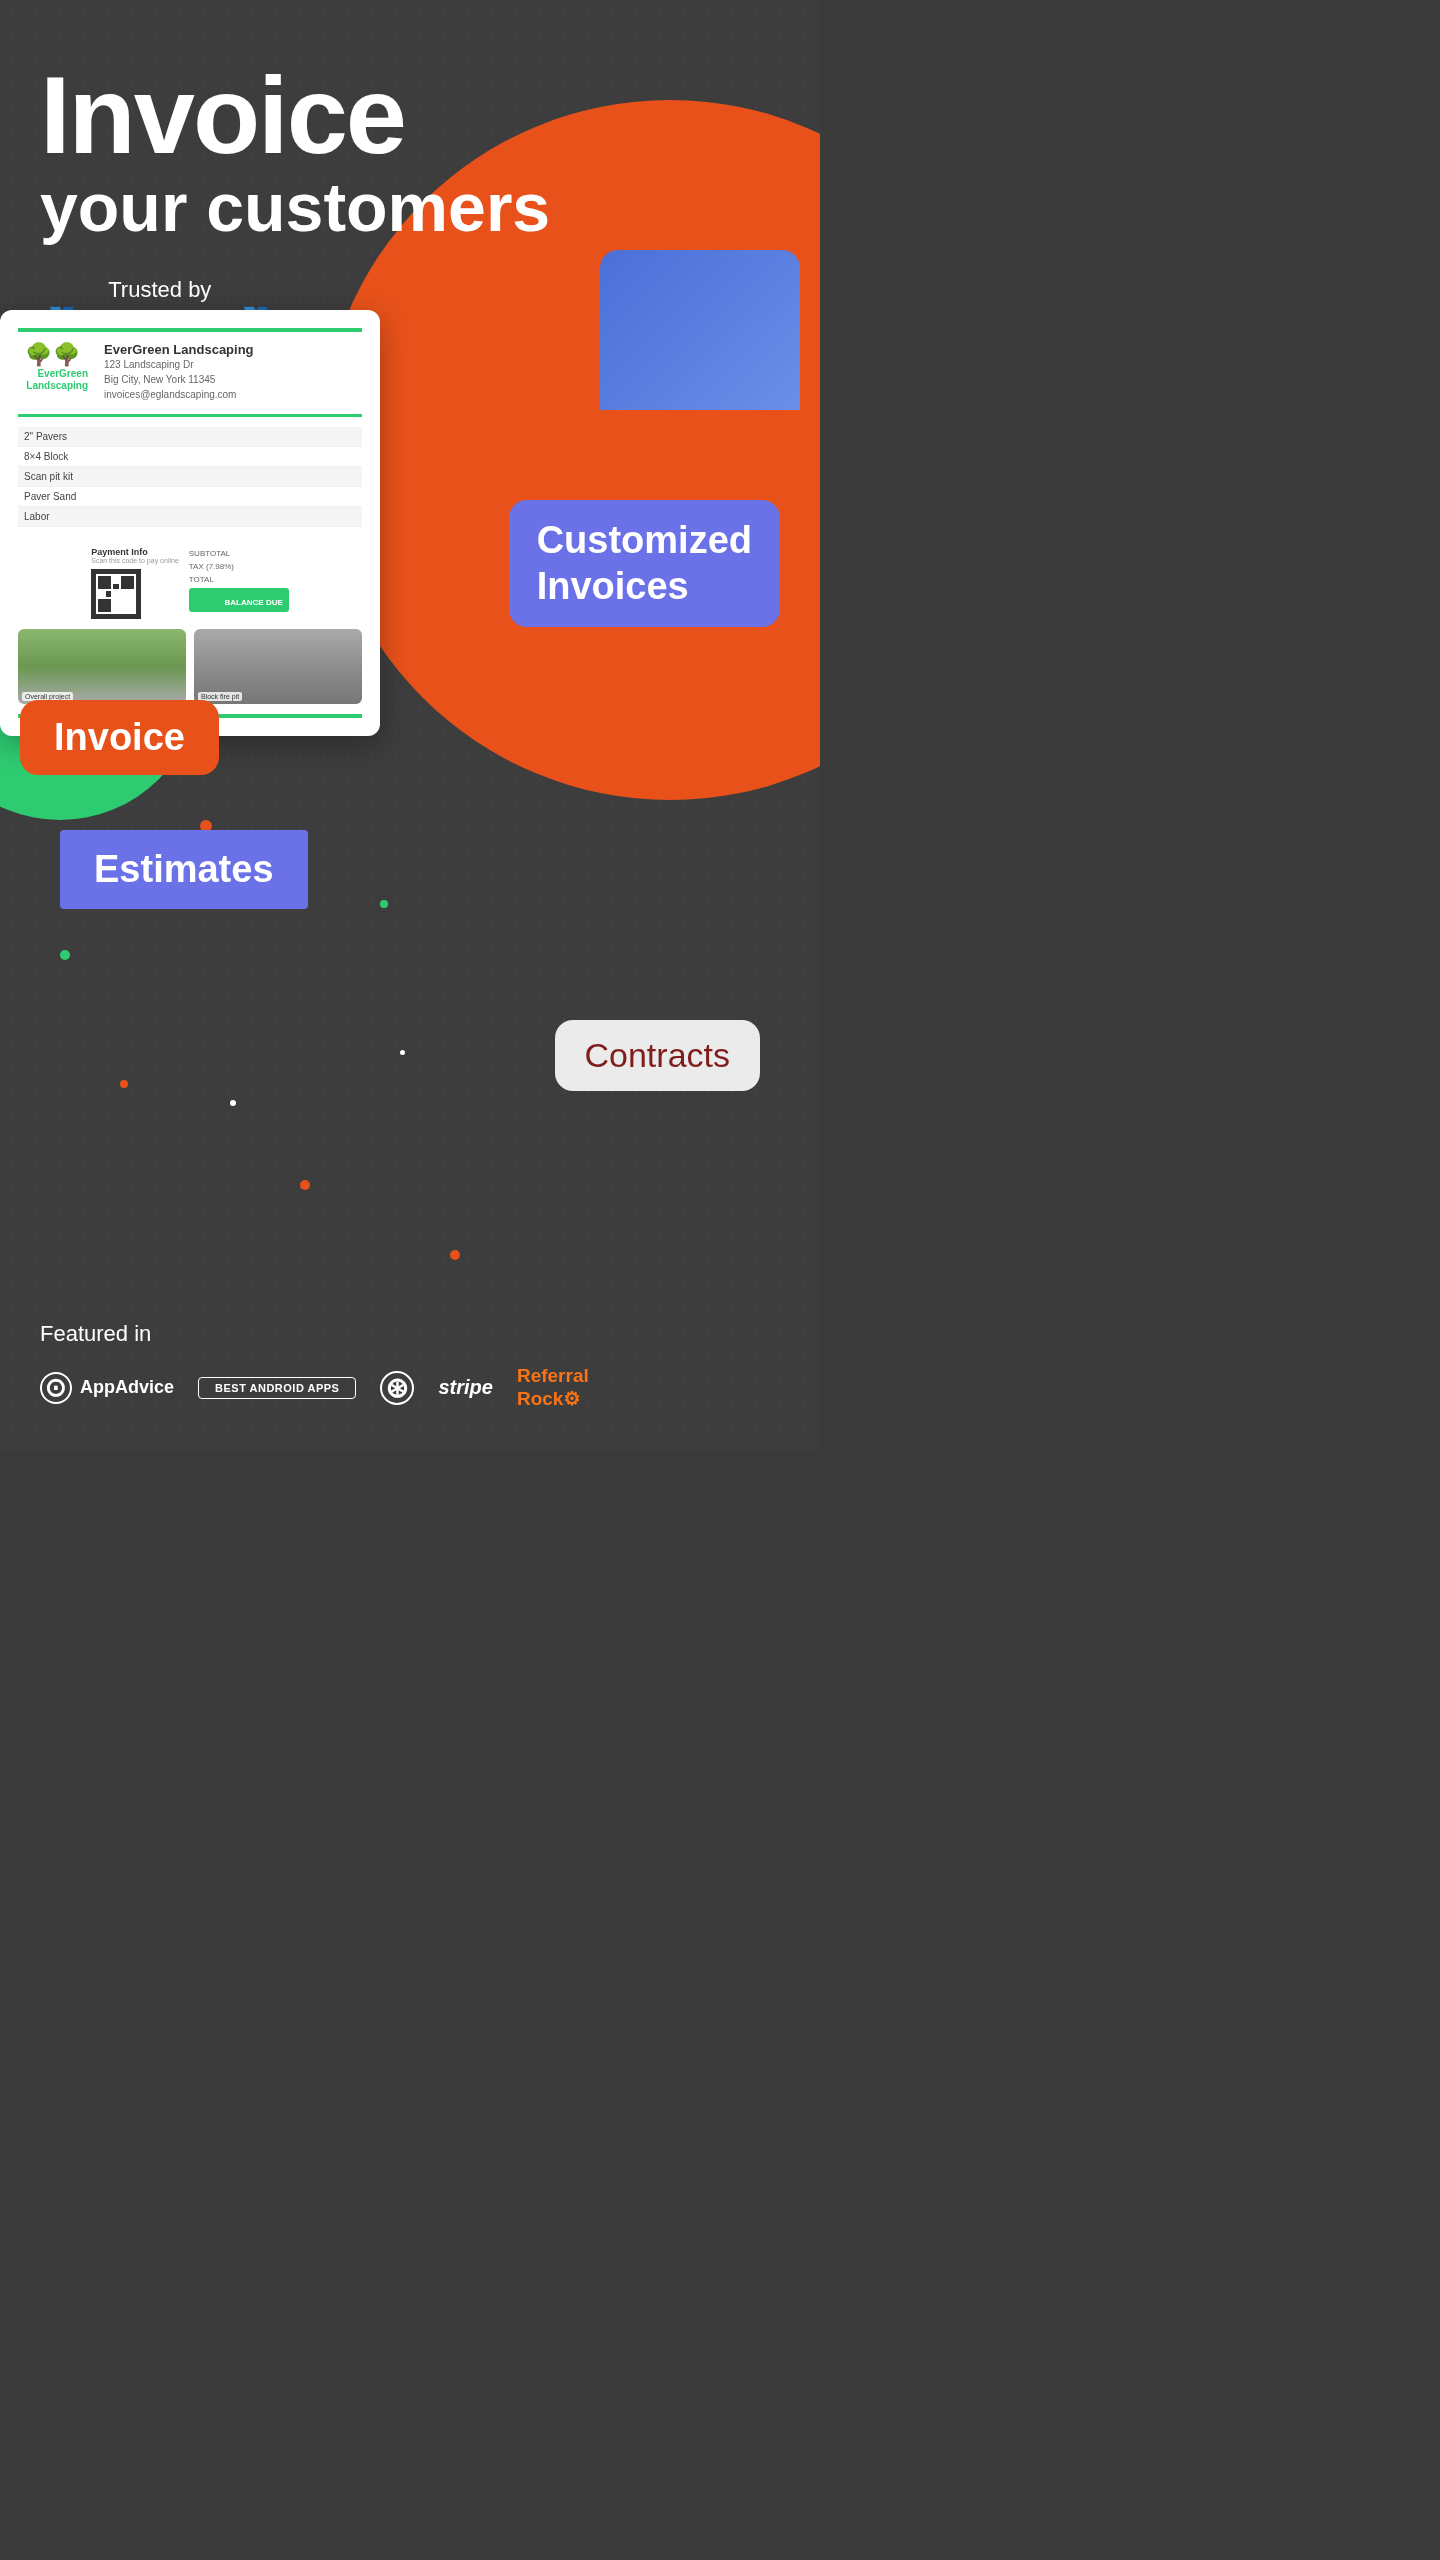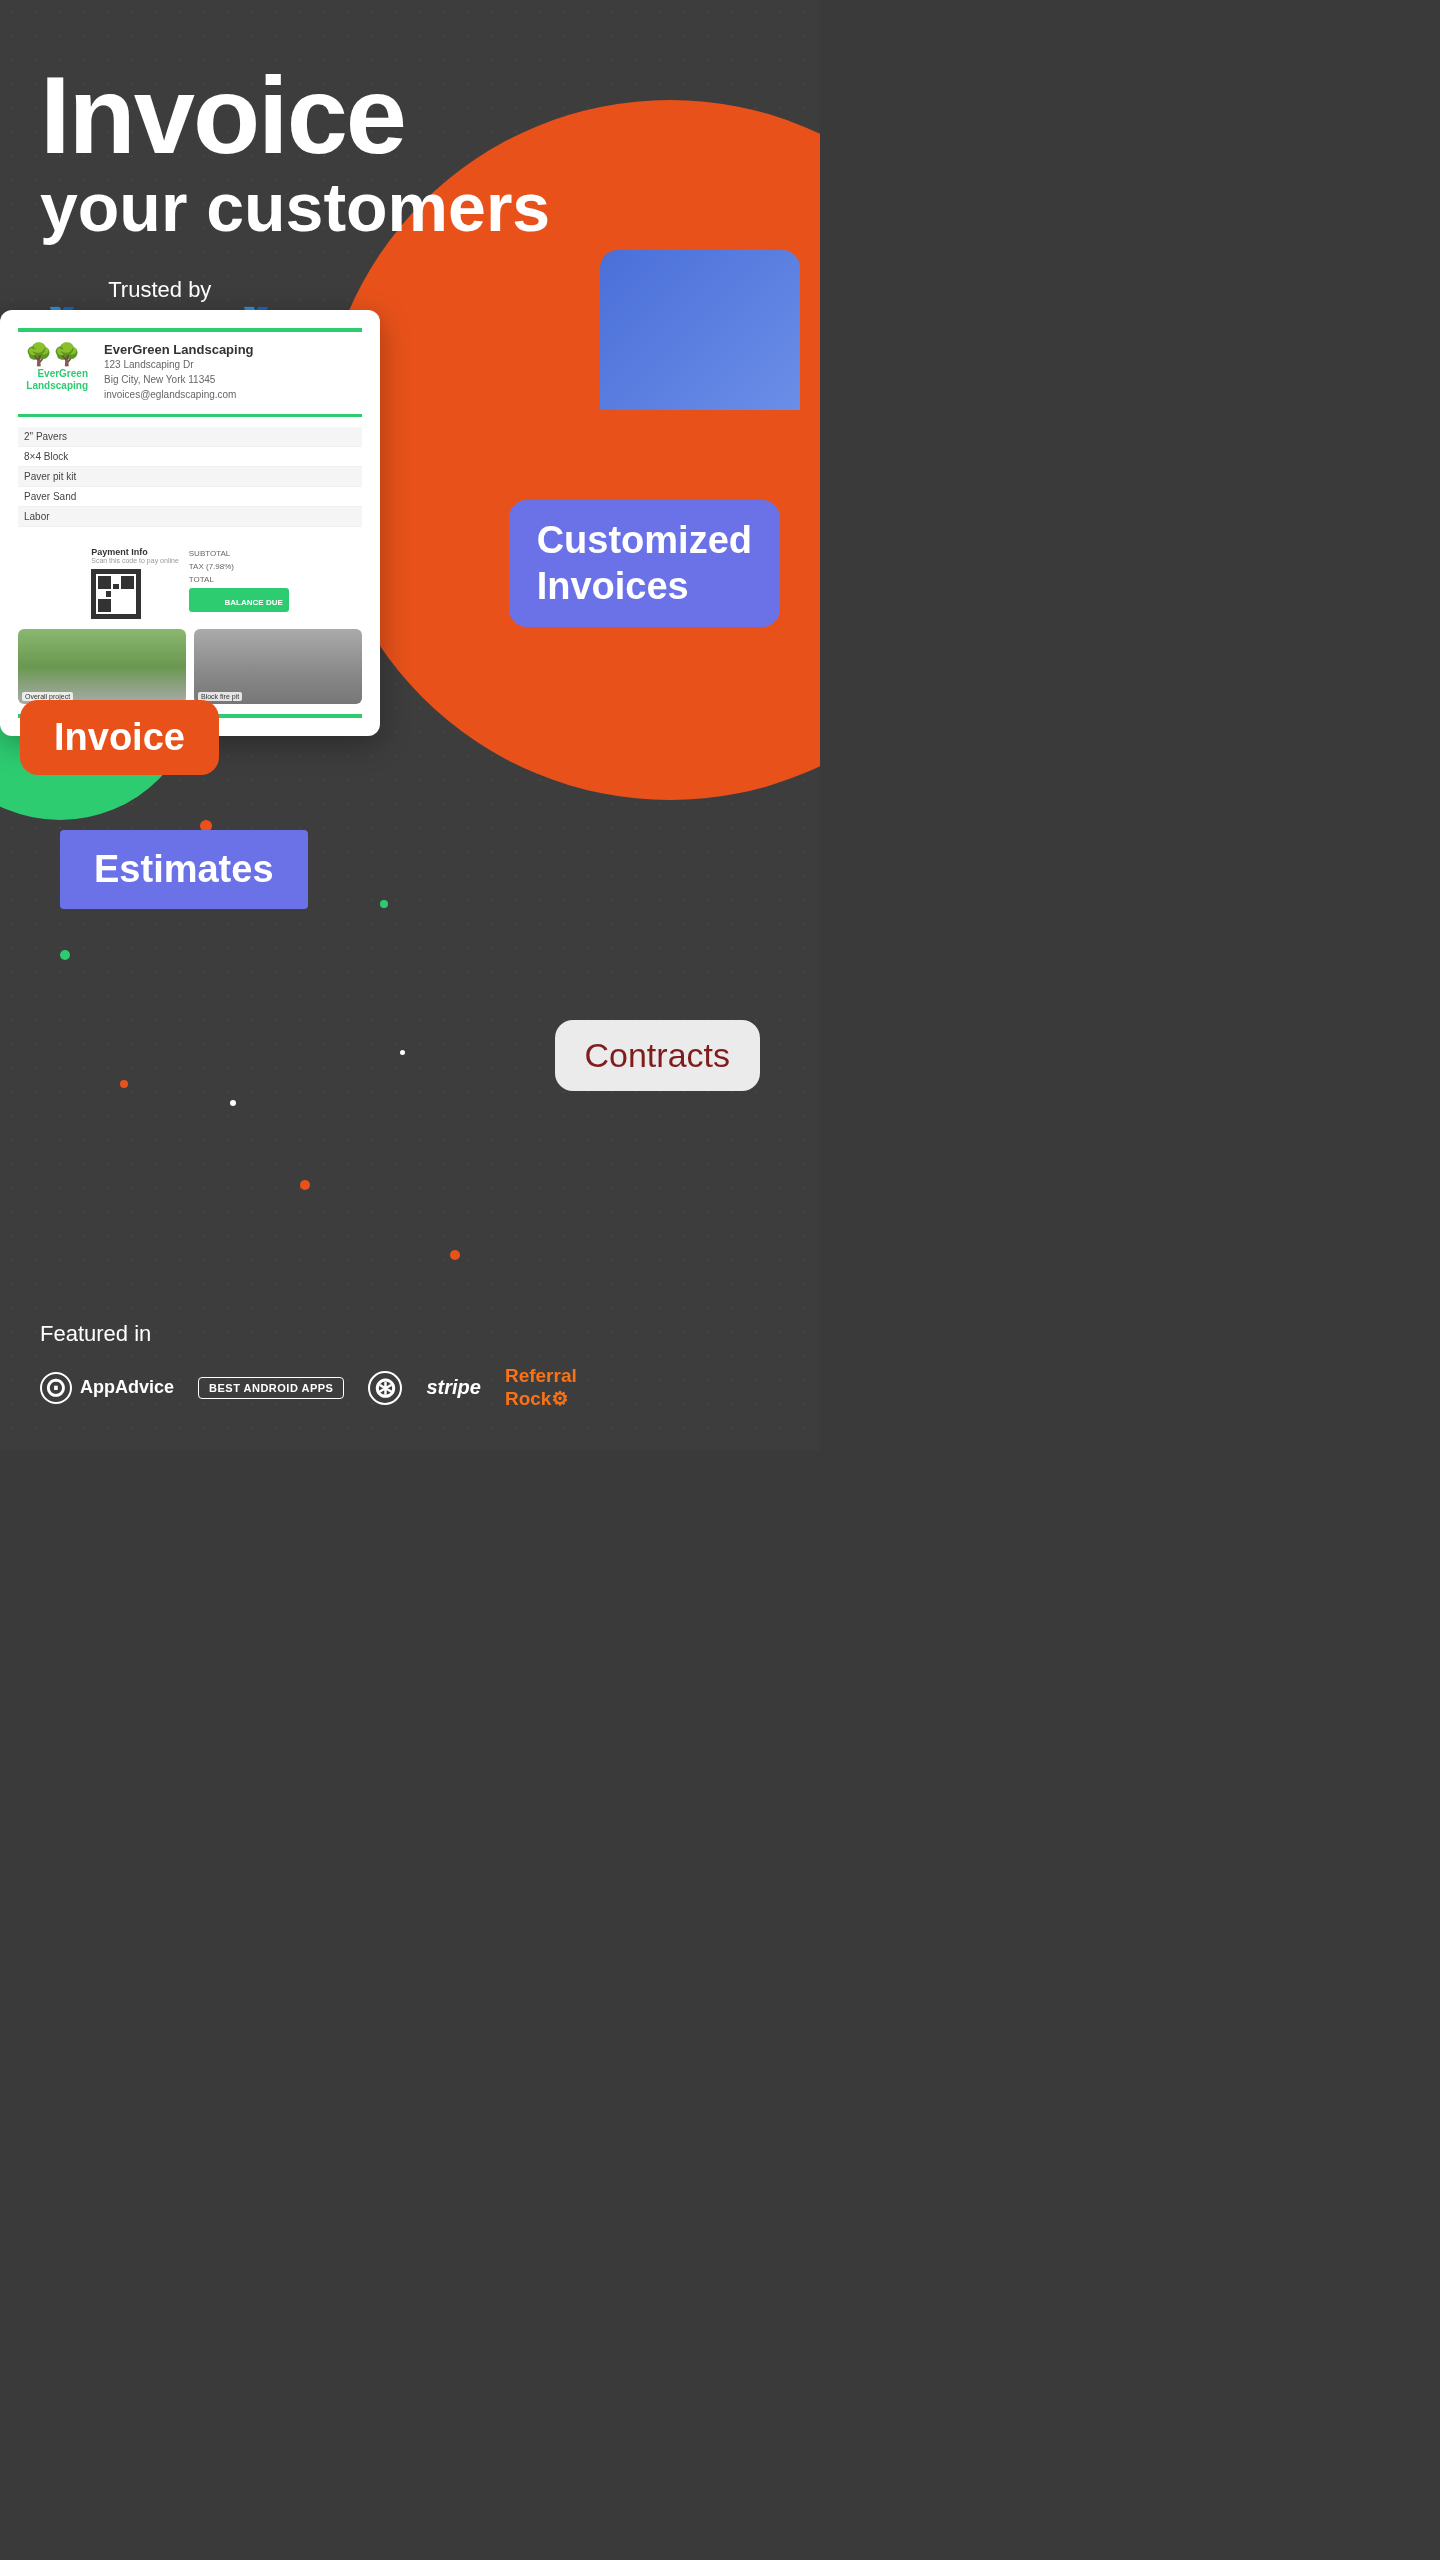--- a/index.html
+++ b/index.html
@@ -224,21 +224,21 @@
       font-weight: 700;
     }
 
     .featured-logo .icon {
       font-size: 24px;
     }
 
     .best-android-badge {
       border: 1.5px solid #ffffff;
       border-radius: 4px;
-      padding: 4px 10px;
+      padding: 4px 16px;
       font-size: 11px;
       font-weight: 700;
       color: #ffffff;
       text-transform: uppercase;
       letter-spacing: 0.5px;
     }
 
     .stripe-logo {
       font-size: 20px;
       font-style: italic;
@@ -326,21 +326,21 @@
     </div>
 
     <div class="invoice-line-items">
       <div class="line-item" style="background:#f5f5f5;padding:4px 6px;">
         <span>2" Pavers</span>
       </div>
       <div class="line-item" style="padding:4px 6px;">
         <span>8×4 Block</span>
       </div>
       <div class="line-item" style="background:#f5f5f5;padding:4px 6px;">
-        <span>Paver pit kit</span>
+        <span>Scan pit kit</span>
       </div>
       <div class="line-item" style="padding:4px 6px;">
         <span>Paver Sand</span>
       </div>
       <div class="line-item" style="background:#f5f5f5;padding:4px 6px;">
         <span>Labor</span>
       </div>
     </div>
 
     <div style="display:flex;justify-content:center;align-items:flex-start;padding-top:10px;gap:10px;">

